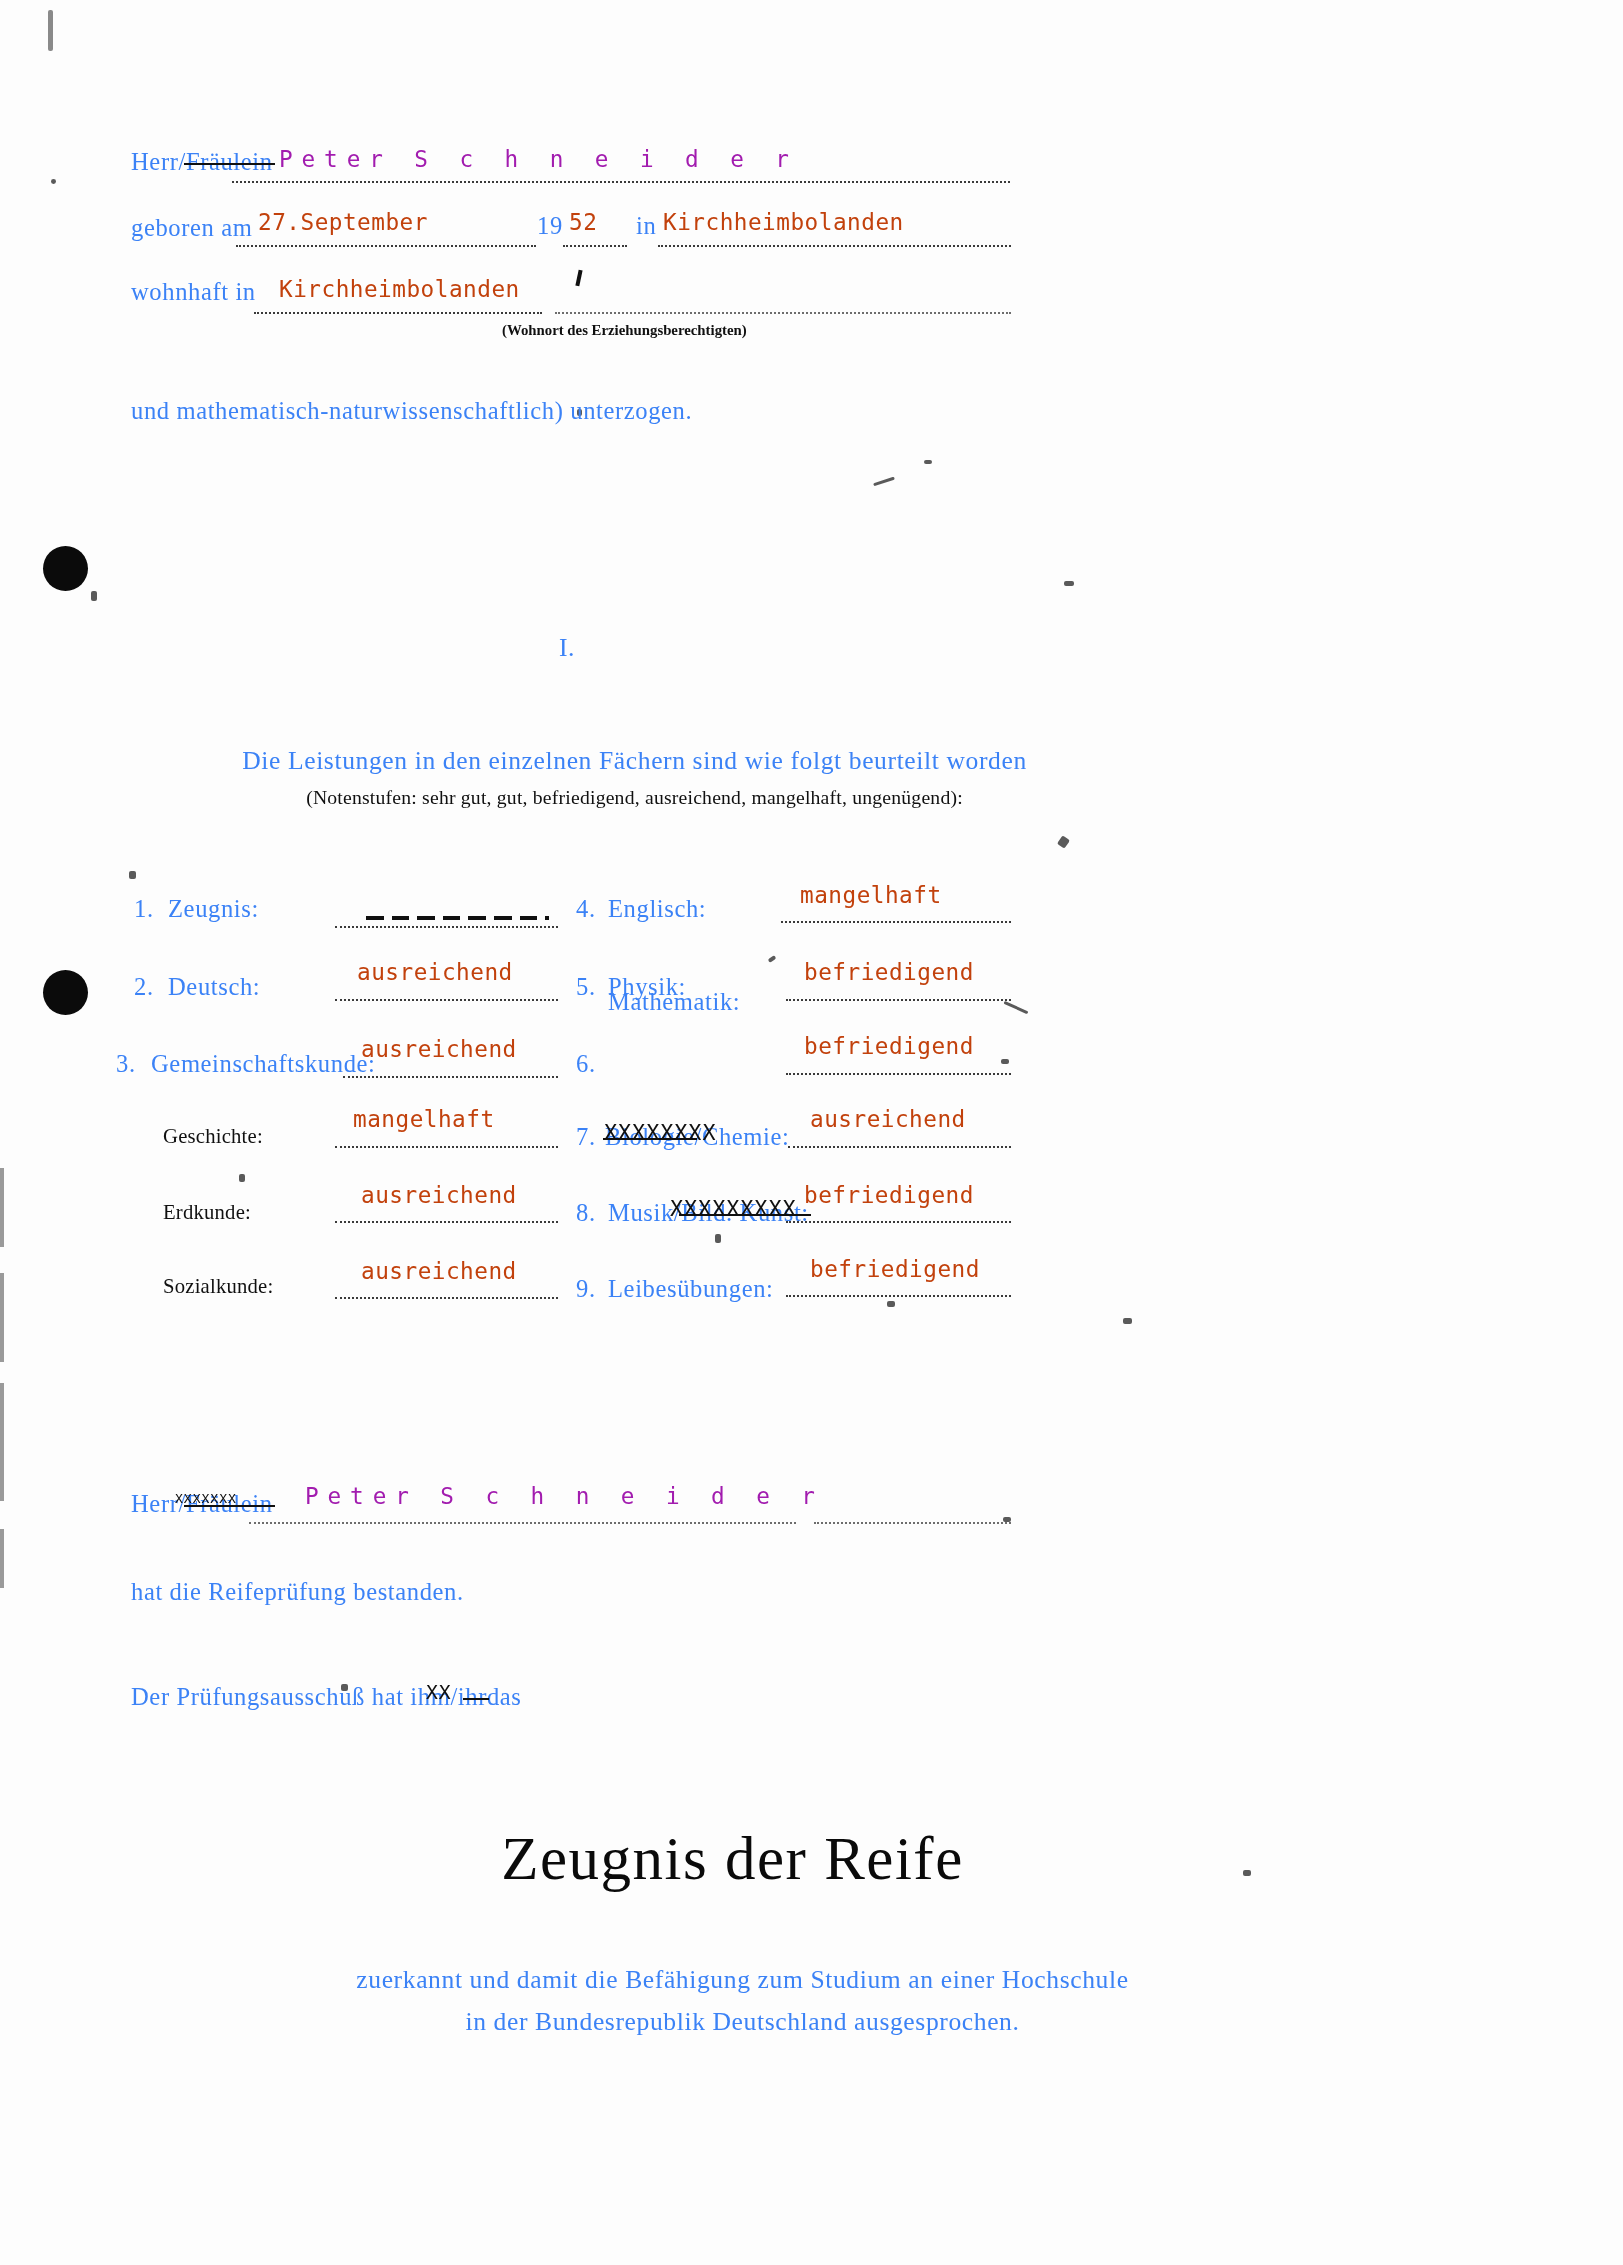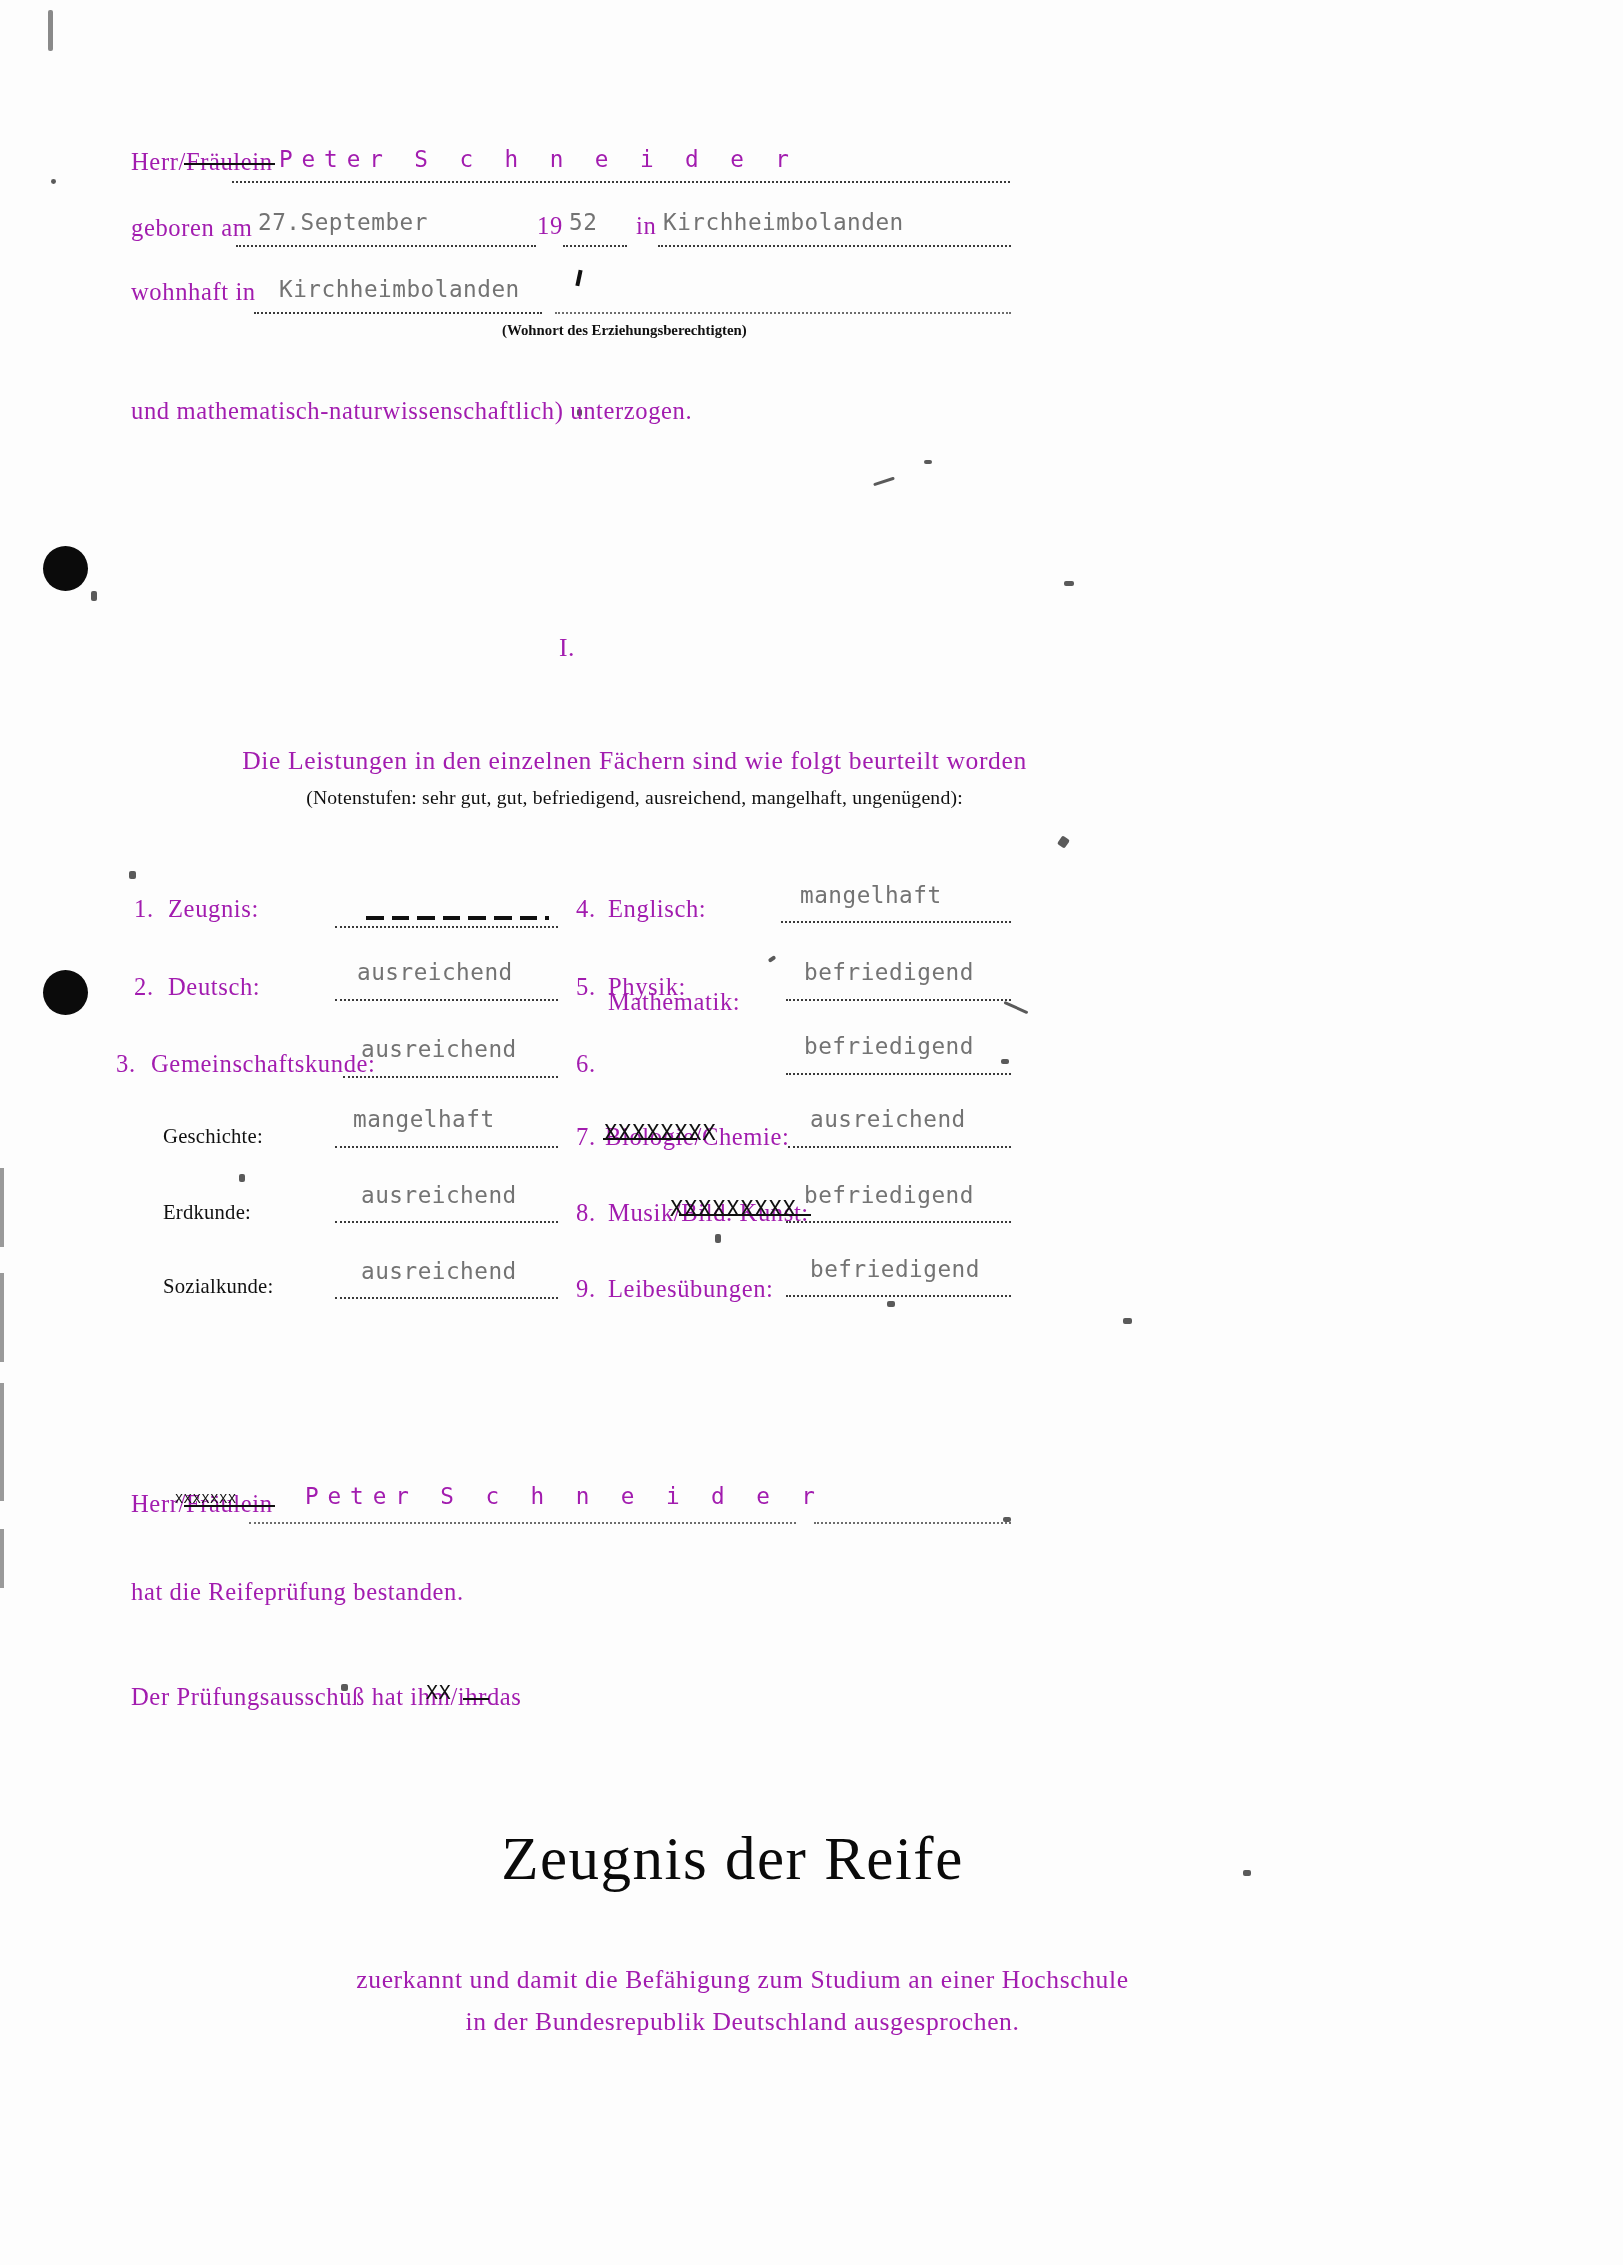--- a/index.html
+++ b/index.html
@@ -37,21 +37,21 @@
   .edge-tick {
     position: absolute;
     background: #9a9a9a;
   }
 
   
   .form-text {
     font-family: "Liberation Serif", "DejaVu Serif", serif;
     font-size: 24.6px;
     letter-spacing: 0.6px;
-    color: #a21caf;
+    color: #3b82f6;
     white-space: nowrap;
   }
   .form-text-sm {
     font-family: "Liberation Serif", "DejaVu Serif", serif;
     font-size: 18.7px;
     letter-spacing: 0.2px;
     color: #101010;
     white-space: nowrap;
   }
   .form-text-xs {
@@ -61,21 +61,21 @@
     letter-spacing: 0px;
     color: #101010;
     white-space: nowrap;
   }
 
   
   .typed {
     font-family: "DejaVu Sans Mono", "Liberation Mono", monospace;
     font-size: 22.7px;
     letter-spacing: 0.5px;
-    color: #737373;
+    color: #c2410c;
     white-space: nowrap;
   }
   .typed-wide {
     font-family: "DejaVu Sans Mono", "Liberation Mono", monospace;
     font-size: 22.7px;
     letter-spacing: 8.9px;
     color: #a21caf;
     white-space: nowrap;
   }
 

